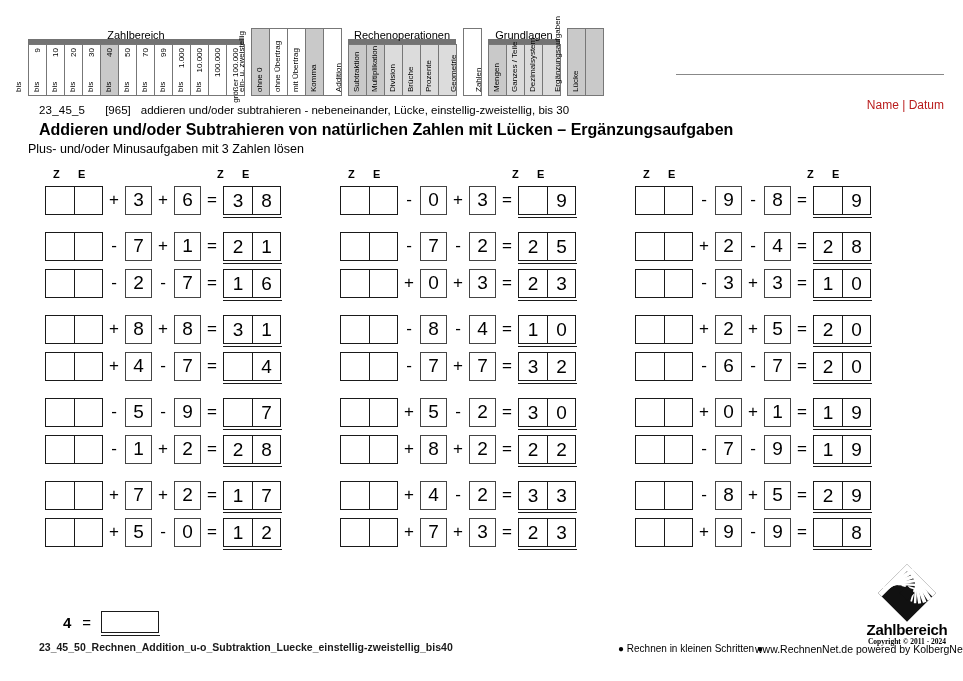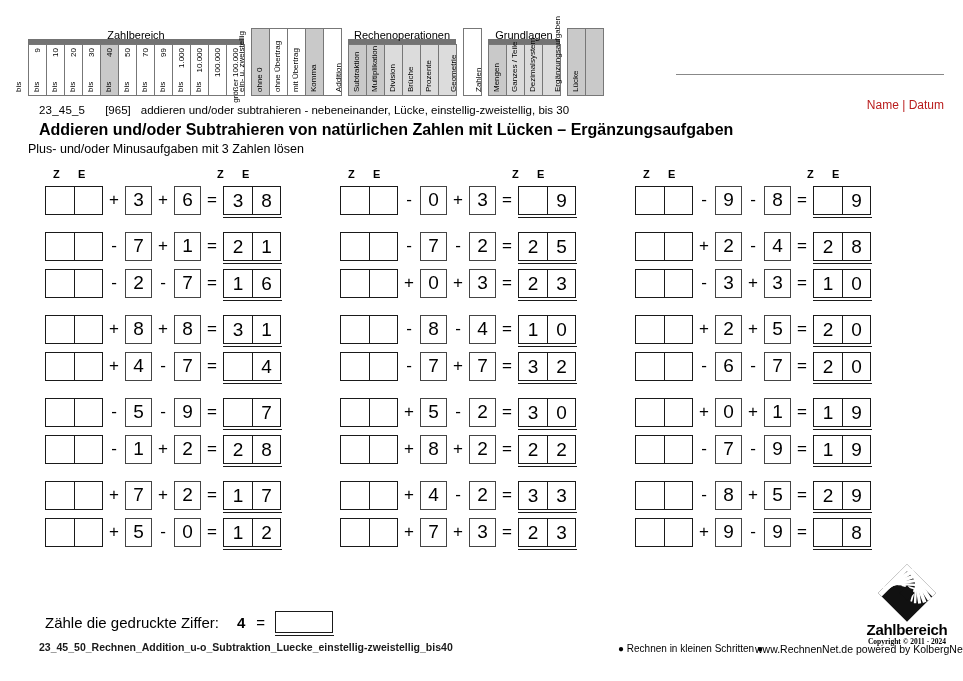--- a/index.html
+++ b/index.html
@@ -807,21 +807,20 @@
           <div class="resbox">
             <div class="half"></div>
             <div class="half sep">8</div>
           </div>
         </div>
       </div>
     </div>
 </div>
 
 <div id="count-task">
-  <span class="ct-label">Zähle die gedruckte Ziffer:</span>
   <span class="ct-digit">4</span>
   <span class="ct-eq">=</span>
   <span id="count-box"></span>
 </div>
 
 <div id="filename">23_45_50_Rechnen_Addition_u-o_Subtraktion_Luecke_einstellig-zweistellig_bis40</div>
 
 <div id="footer-slogan">● Rechnen in kleinen Schritten ●</div>
 <div id="footer-url">www.RechnenNet.de powered by KolbergNet</div>
 

